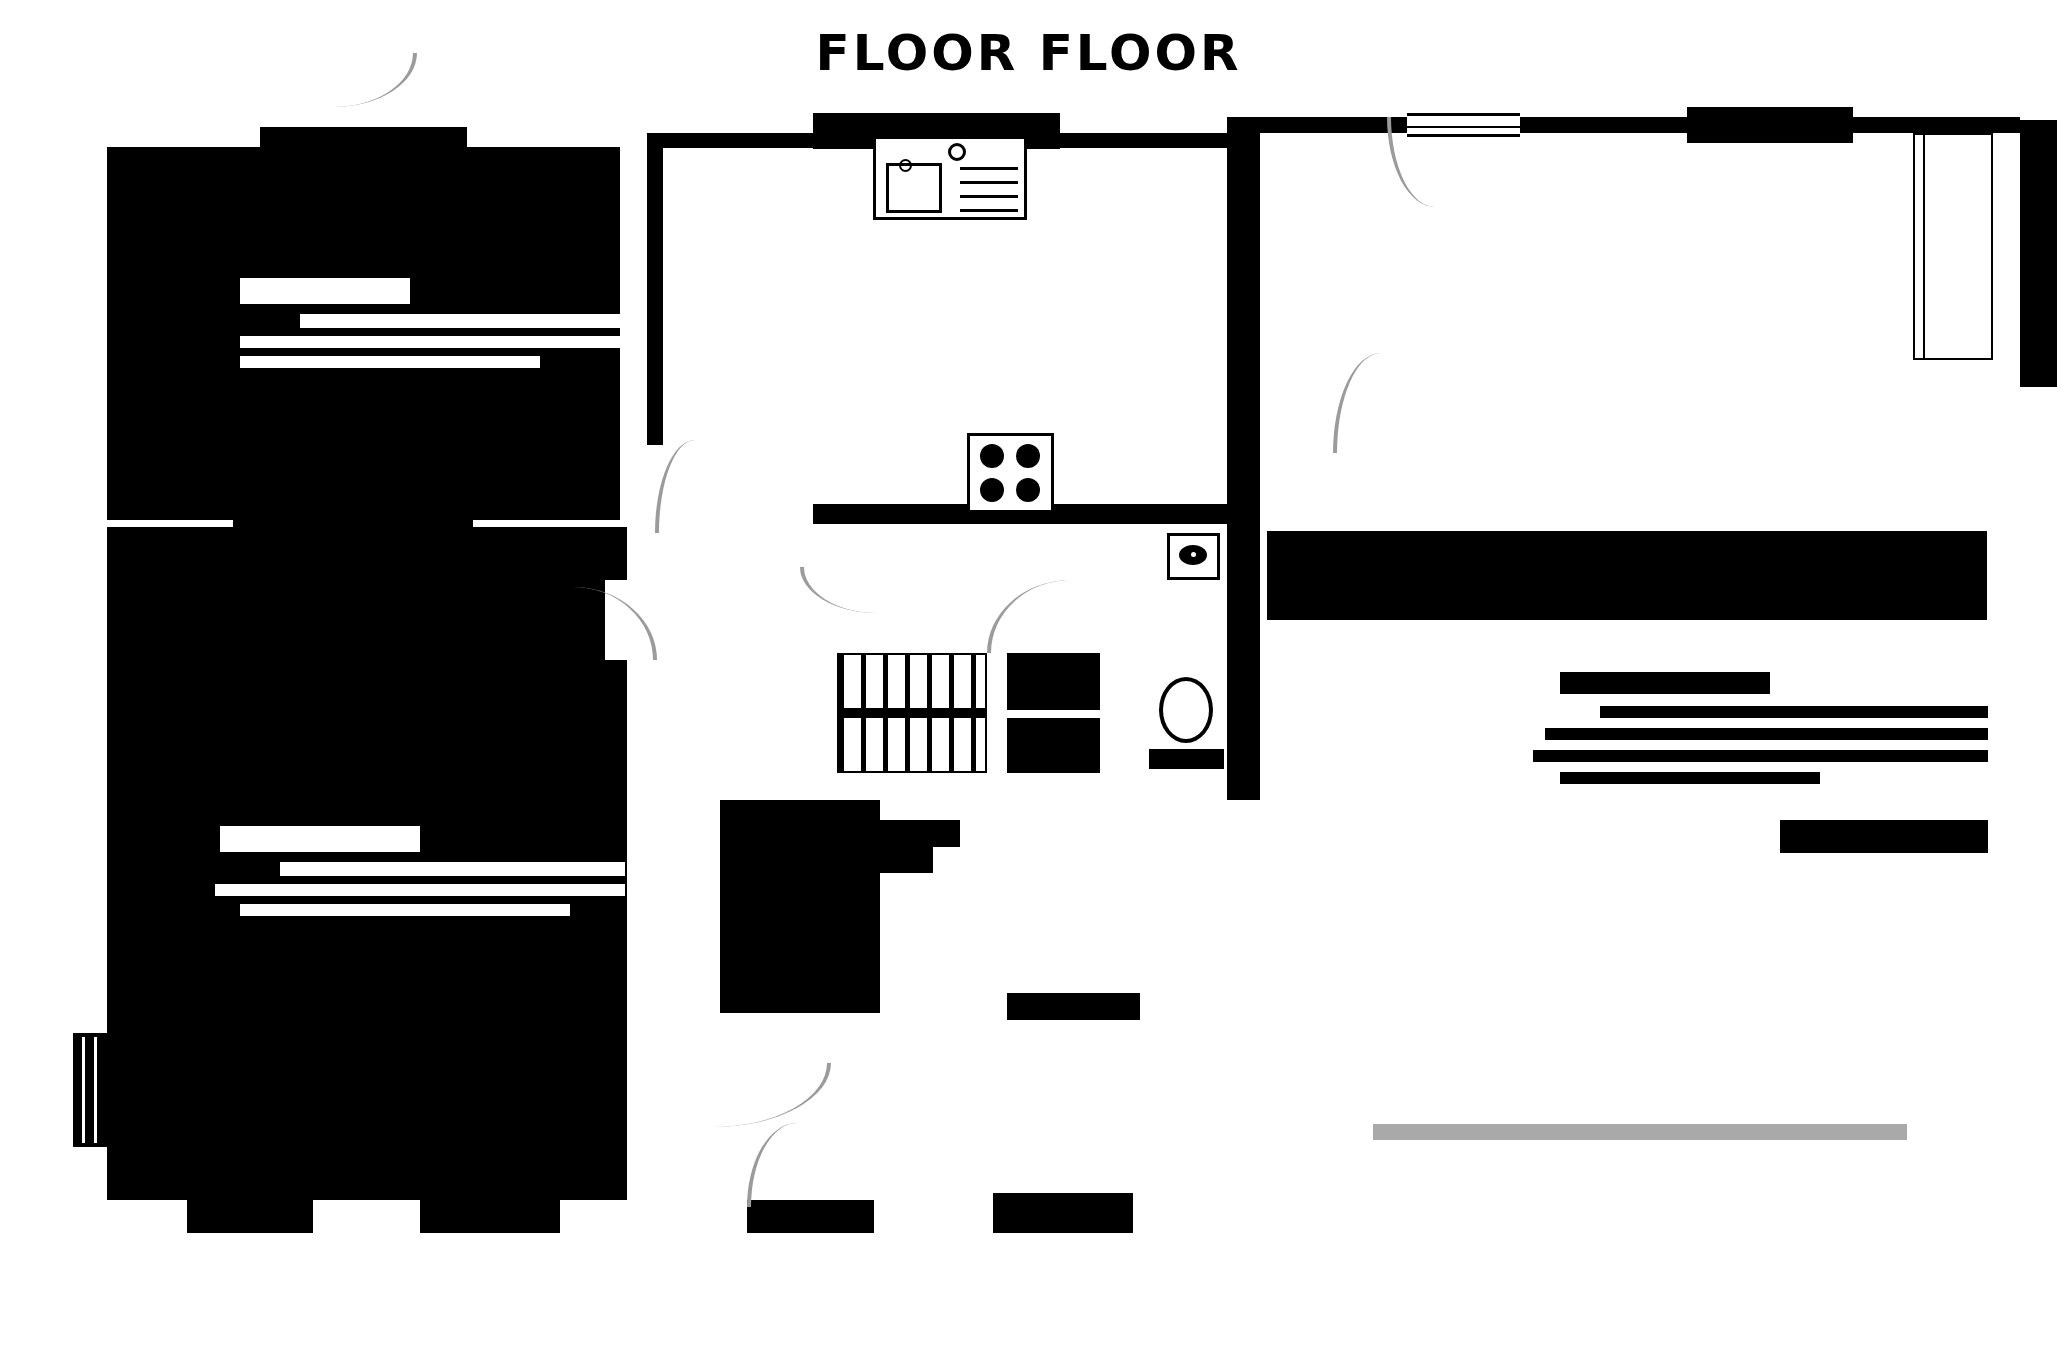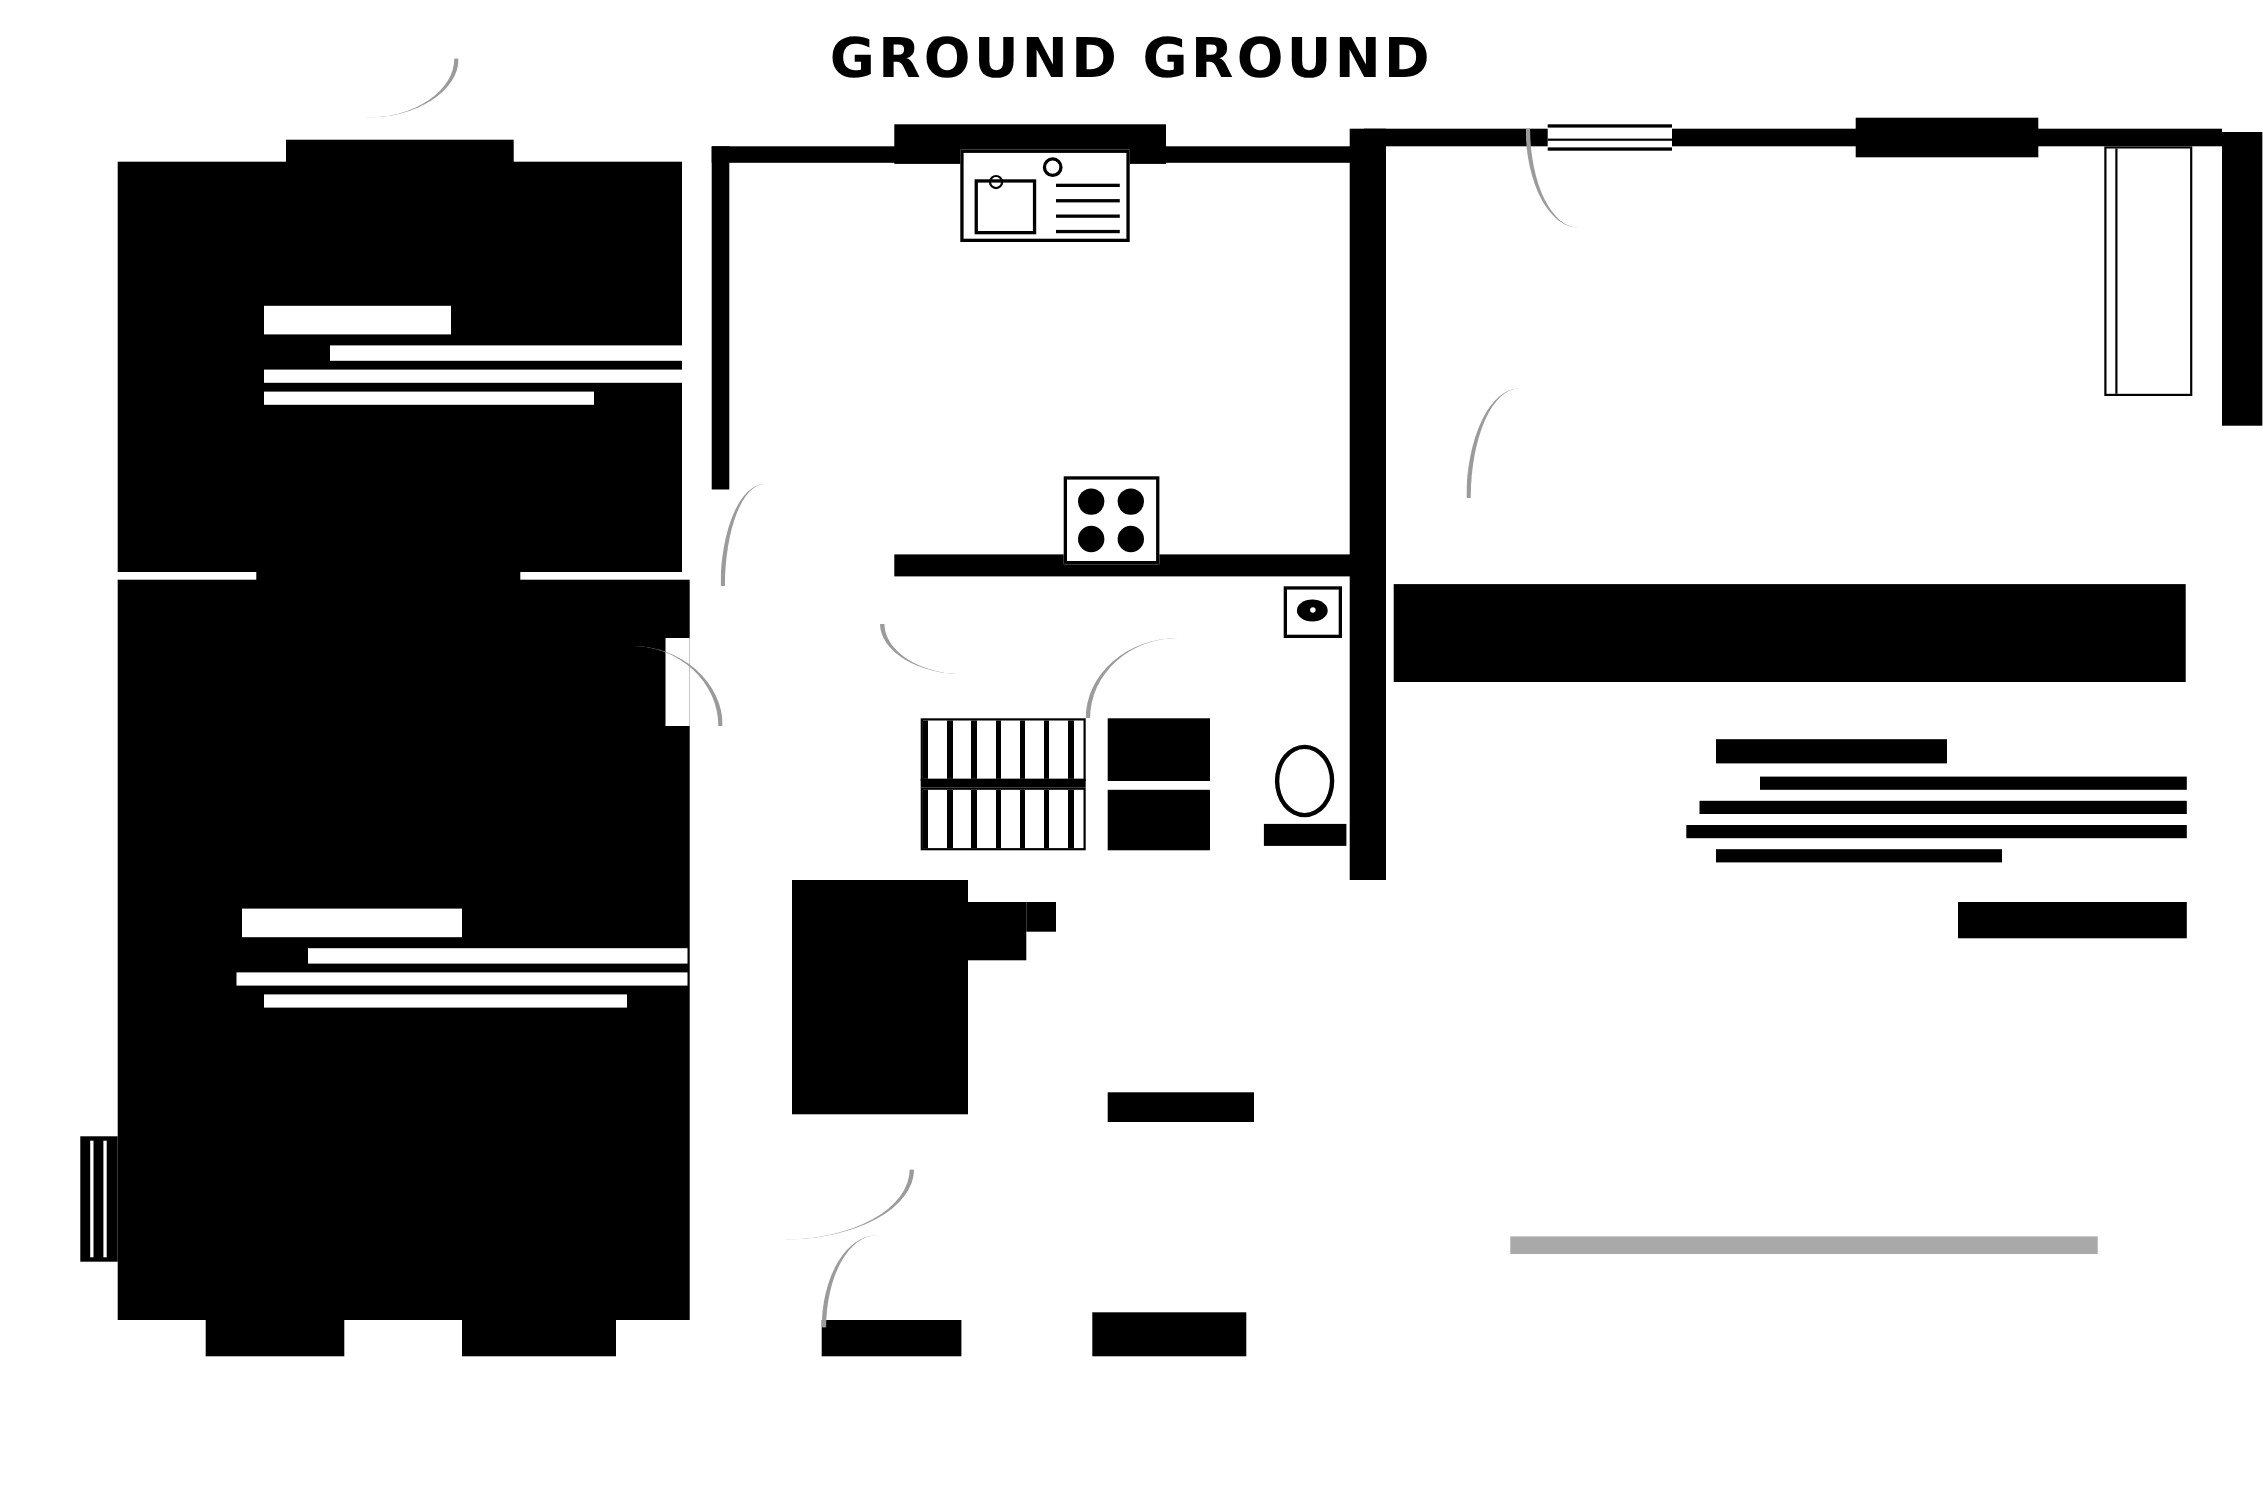--- a/index.html
+++ b/index.html
@@ -40,21 +40,21 @@
   .win .mid{position:absolute;left:0;top:10px;width:100%;height:2px;background:#000;}
   .bay{position:absolute;background:#fff;border:2px solid #000;box-sizing:border-box;}
   .bay .glz{position:absolute;left:8px;top:0;width:2px;height:100%;background:#000;}
   .vline-w{position:absolute;width:3px;background:#fff;}
 </style>
 </head>
 <body>
 
 <div id="plan">
 
-  <div id="title">GROUND GROUND</div>
+  <div id="title">FLOOR FLOOR</div>
 
   <div class="wall" style="left:107px;top:147px;width:513px;height:373px;"></div>
   <div class="wall" style="left:107px;top:527px;width:520px;height:673px;"></div>
   <div class="wall" style="left:260px;top:127px;width:207px;height:22px;"></div>
   <div class="wall" style="left:233px;top:515px;width:240px;height:16px;"></div>
 
   <div class="wall" style="left:187px;top:1200px;width:126px;height:33px;"></div>
   <div class="wall" style="left:420px;top:1200px;width:140px;height:33px;"></div>
 
   <div class="wall" style="left:73px;top:1033px;width:34px;height:114px;"></div>

